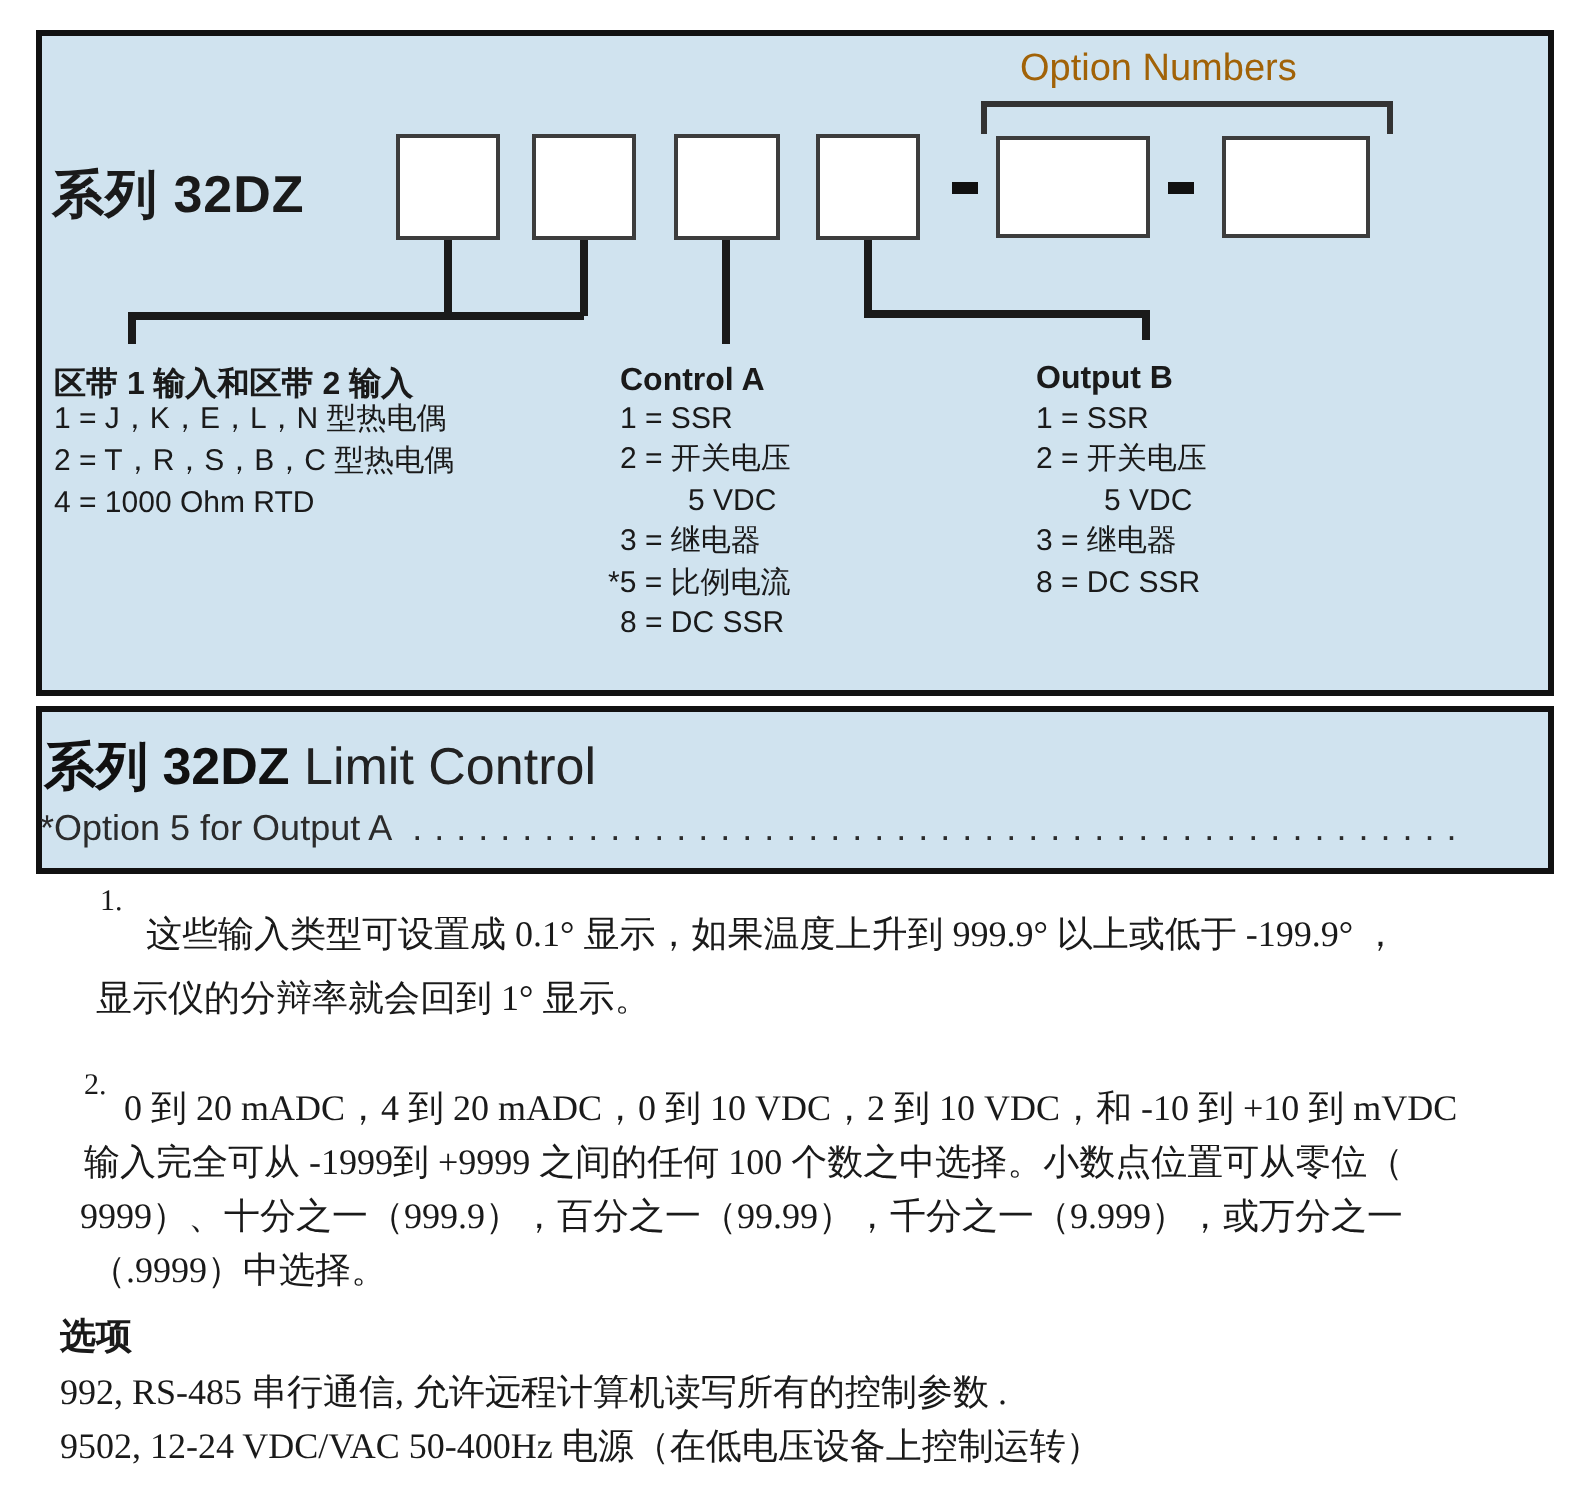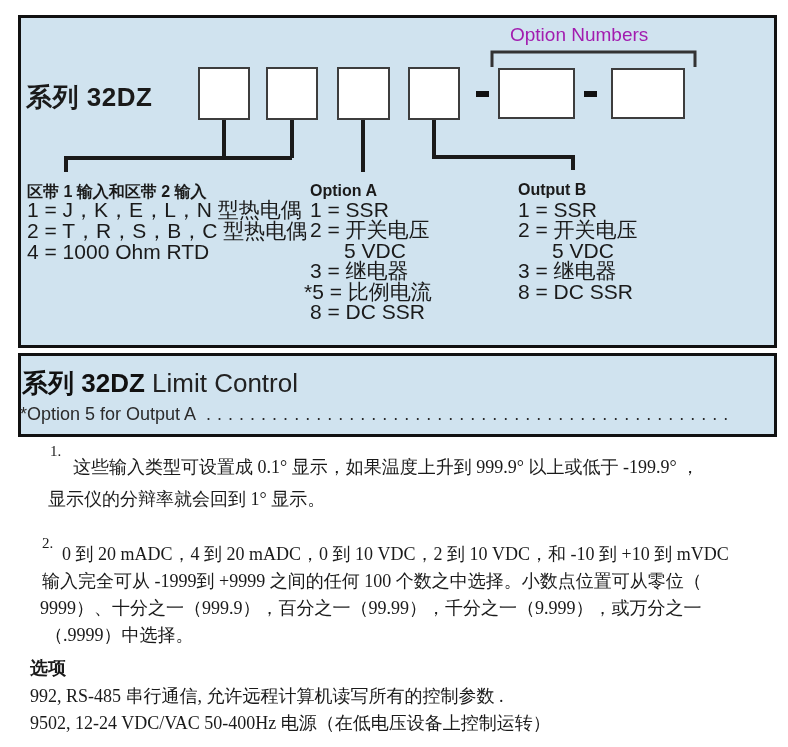--- a/index.html
+++ b/index.html
@@ -13,24 +13,24 @@
     position:absolute;left:18px;width:759px;box-sizing:border-box;
     border:3px solid #111;background:#d0e3ef;overflow:hidden;
   }
   #panel-top{top:15px;height:333px;}
   #panel-sub{top:353px;height:84px;}
   
   .series-label{font-size:26px;font-weight:bold;letter-spacing:0.5px;white-space:nowrap;}
   .code-box{
     position:absolute;background:#ffffff;border:2px solid #3d3d3d;box-sizing:border-box;
   }
-  .option-numbers{font-size:19px;color:#a21caf;white-space:nowrap;}
+  .option-numbers{font-size:19px;color:#a16207;white-space:nowrap;}
   svg.overlay{position:absolute;left:0;top:0;pointer-events:none;}
   .col-title{font-size:16px;font-weight:bold;white-space:nowrap;}
-  .col{font-size:21px;line-height:20.4px;white-space:nowrap;}
+  .col{font-size:15px;line-height:20.4px;white-space:nowrap;}
   .col .li{height:20.4px;}
   .col .indent{padding-left:34px;}
   .col .outdent{margin-left:-6px;}
   .zone-col{line-height:20.8px;}
   .zone-col .li{height:20.8px;}
   
   .sub-title{font-size:26px;white-space:nowrap;color:#222;}
   .sub-title .b{font-weight:bold;color:#111;}
   .option-note{font-size:18px;color:#2b2b2b;white-space:nowrap;}
   .option-note .dots{margin-left:10px;letter-spacing:0.5px;color:#2b2b2b;}
@@ -71,21 +71,21 @@
 <div class="code-box" style="left:498px;top:68px;width:77px;height:51px;"></div>
 <div class="code-box" style="left:611px;top:68px;width:74px;height:51px;"></div>
 
 <div class="abs col-title" style="left:27px;top:182px;">区带 1 输入和区带 2 输入</div>
 <div class="abs col zone-col" style="left:27px;top:200px;">
   <div class="li">1 = J，K，E，L，N 型热电偶</div>
   <div class="li">2 = T，R，S，B，C 型热电偶</div>
   <div class="li">4 = 1000 Ohm RTD</div>
 </div>
 
-<div class="abs col-title" style="left:310px;top:182px;">Option A</div>
+<div class="abs col-title" style="left:310px;top:182px;">Control A</div>
 <div class="abs col" style="left:310px;top:200px;">
   <div class="li">1 = SSR</div>
   <div class="li">2 = 开关电压</div>
   <div class="li indent">5 VDC</div>
   <div class="li">3 = 继电器</div>
   <div class="li outdent">*5 = 比例电流</div>
   <div class="li">8 = DC SSR</div>
 </div>
 
 <div class="abs col-title" style="left:518px;top:181px;">Output B</div>

